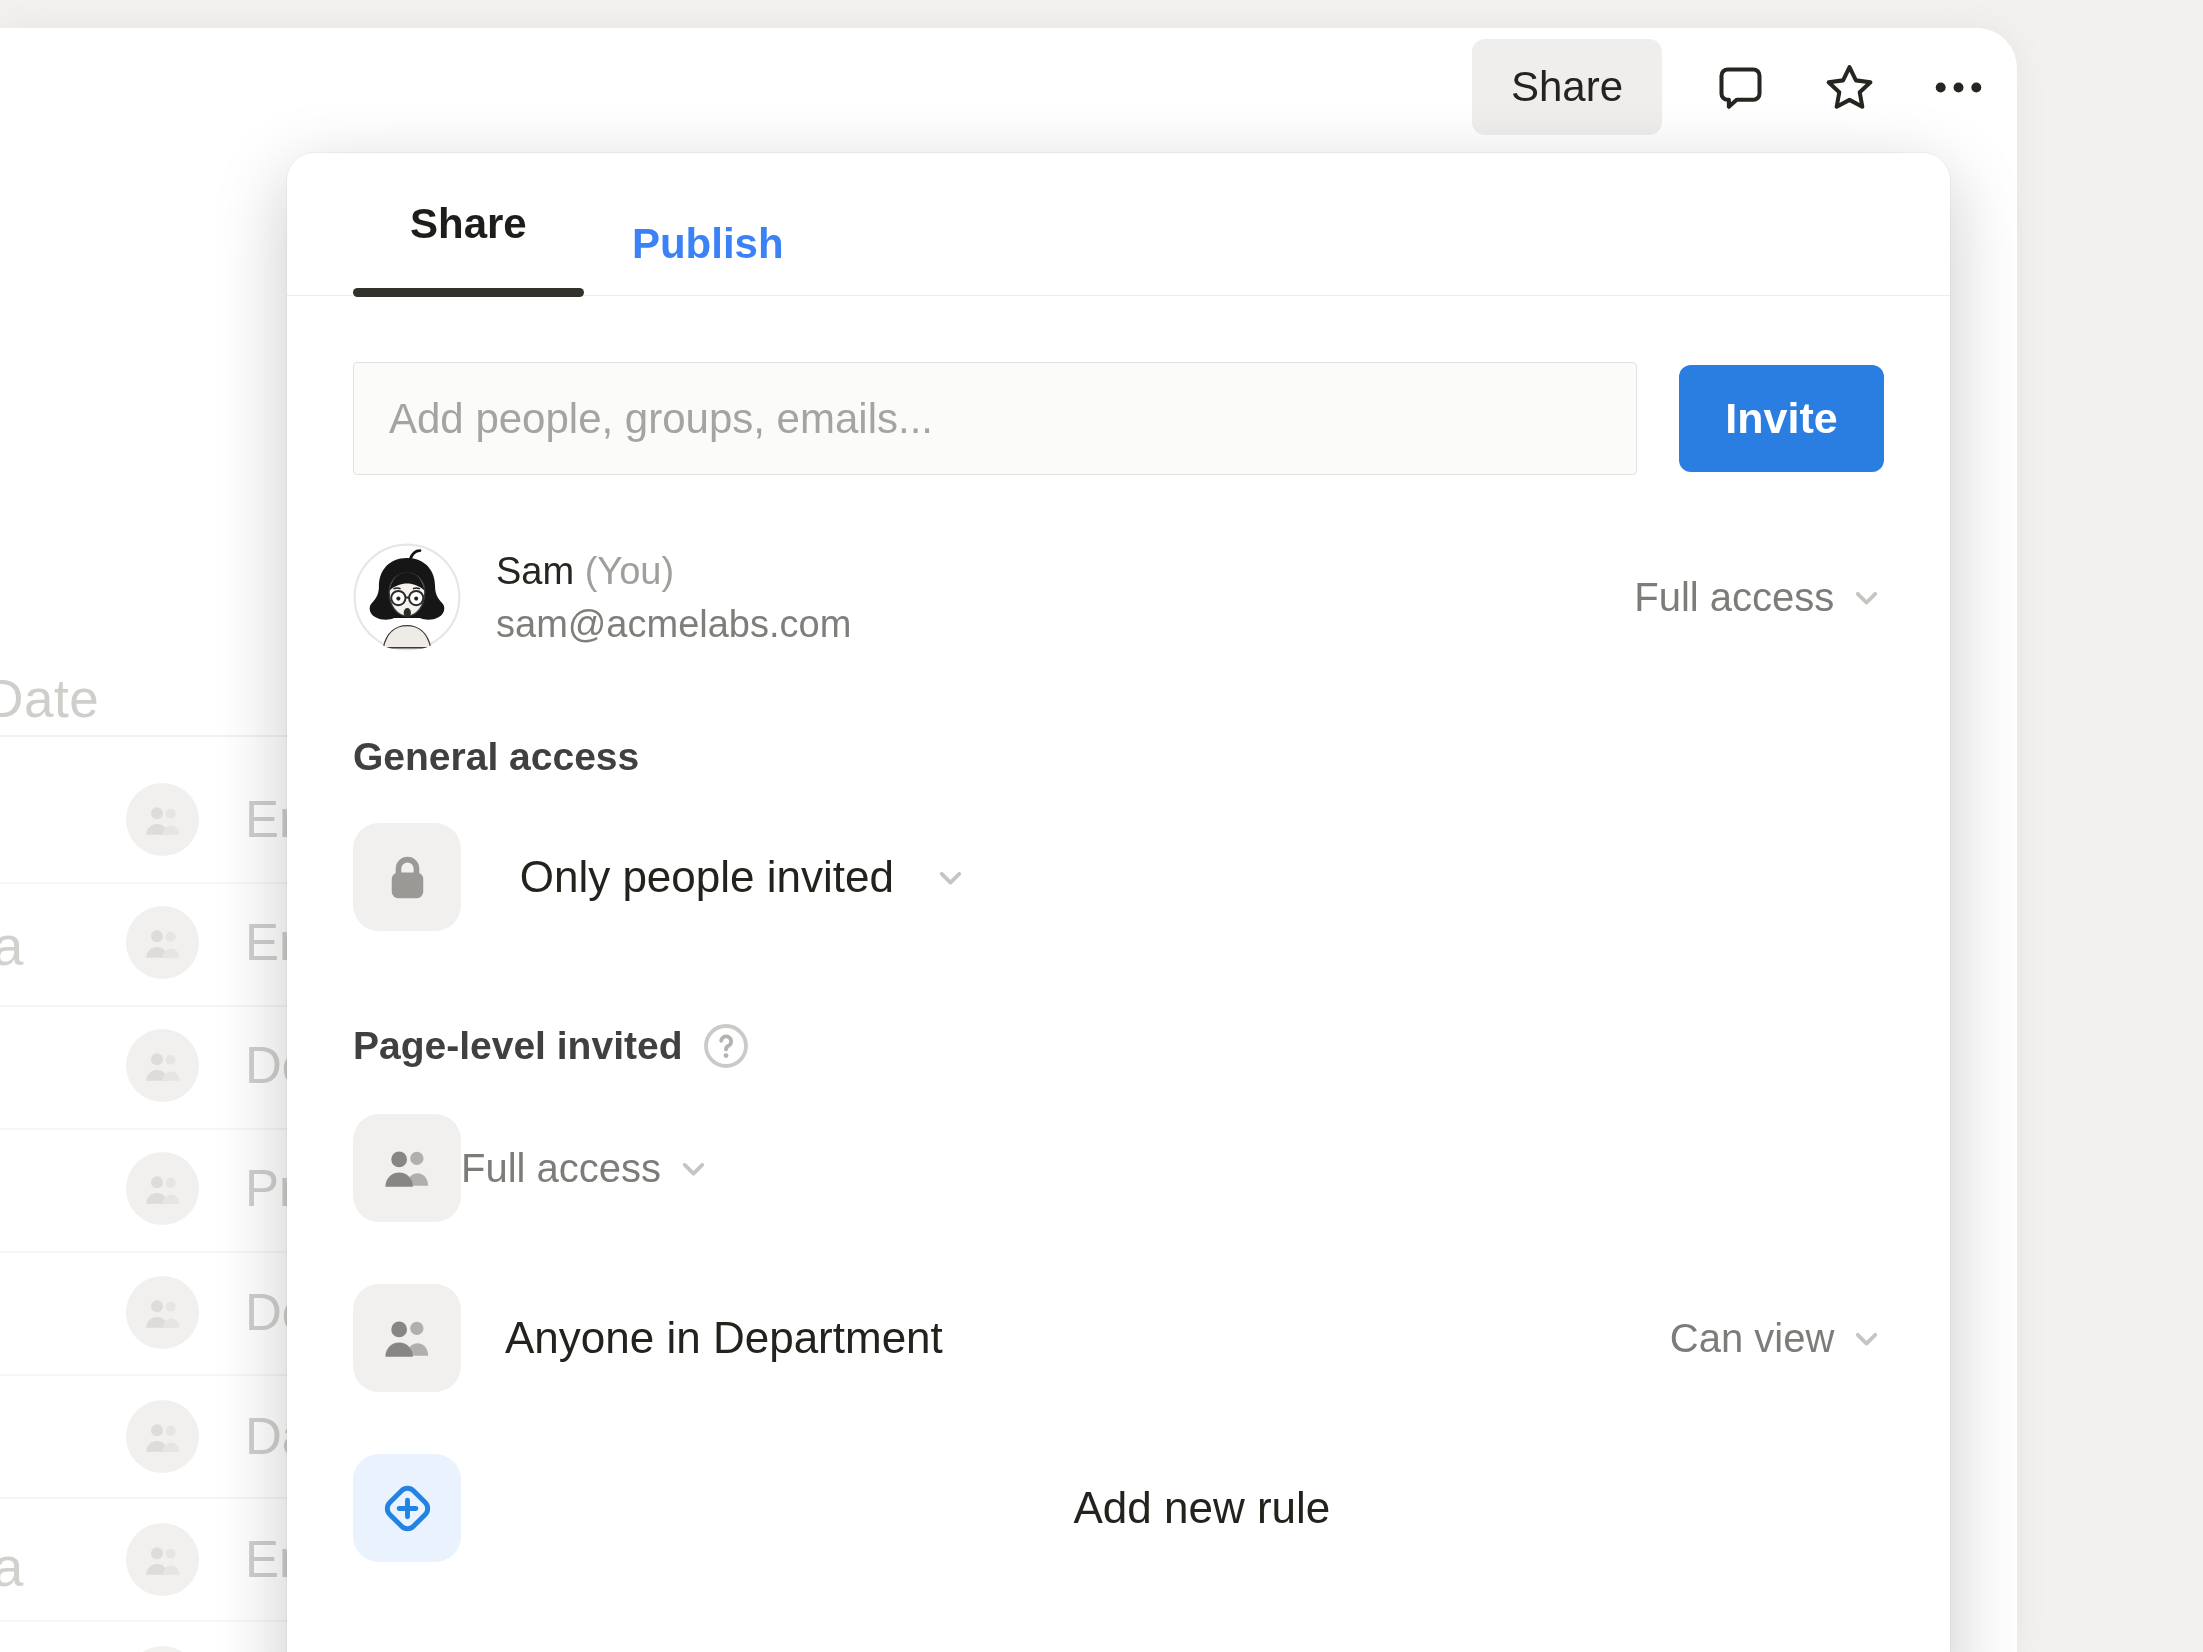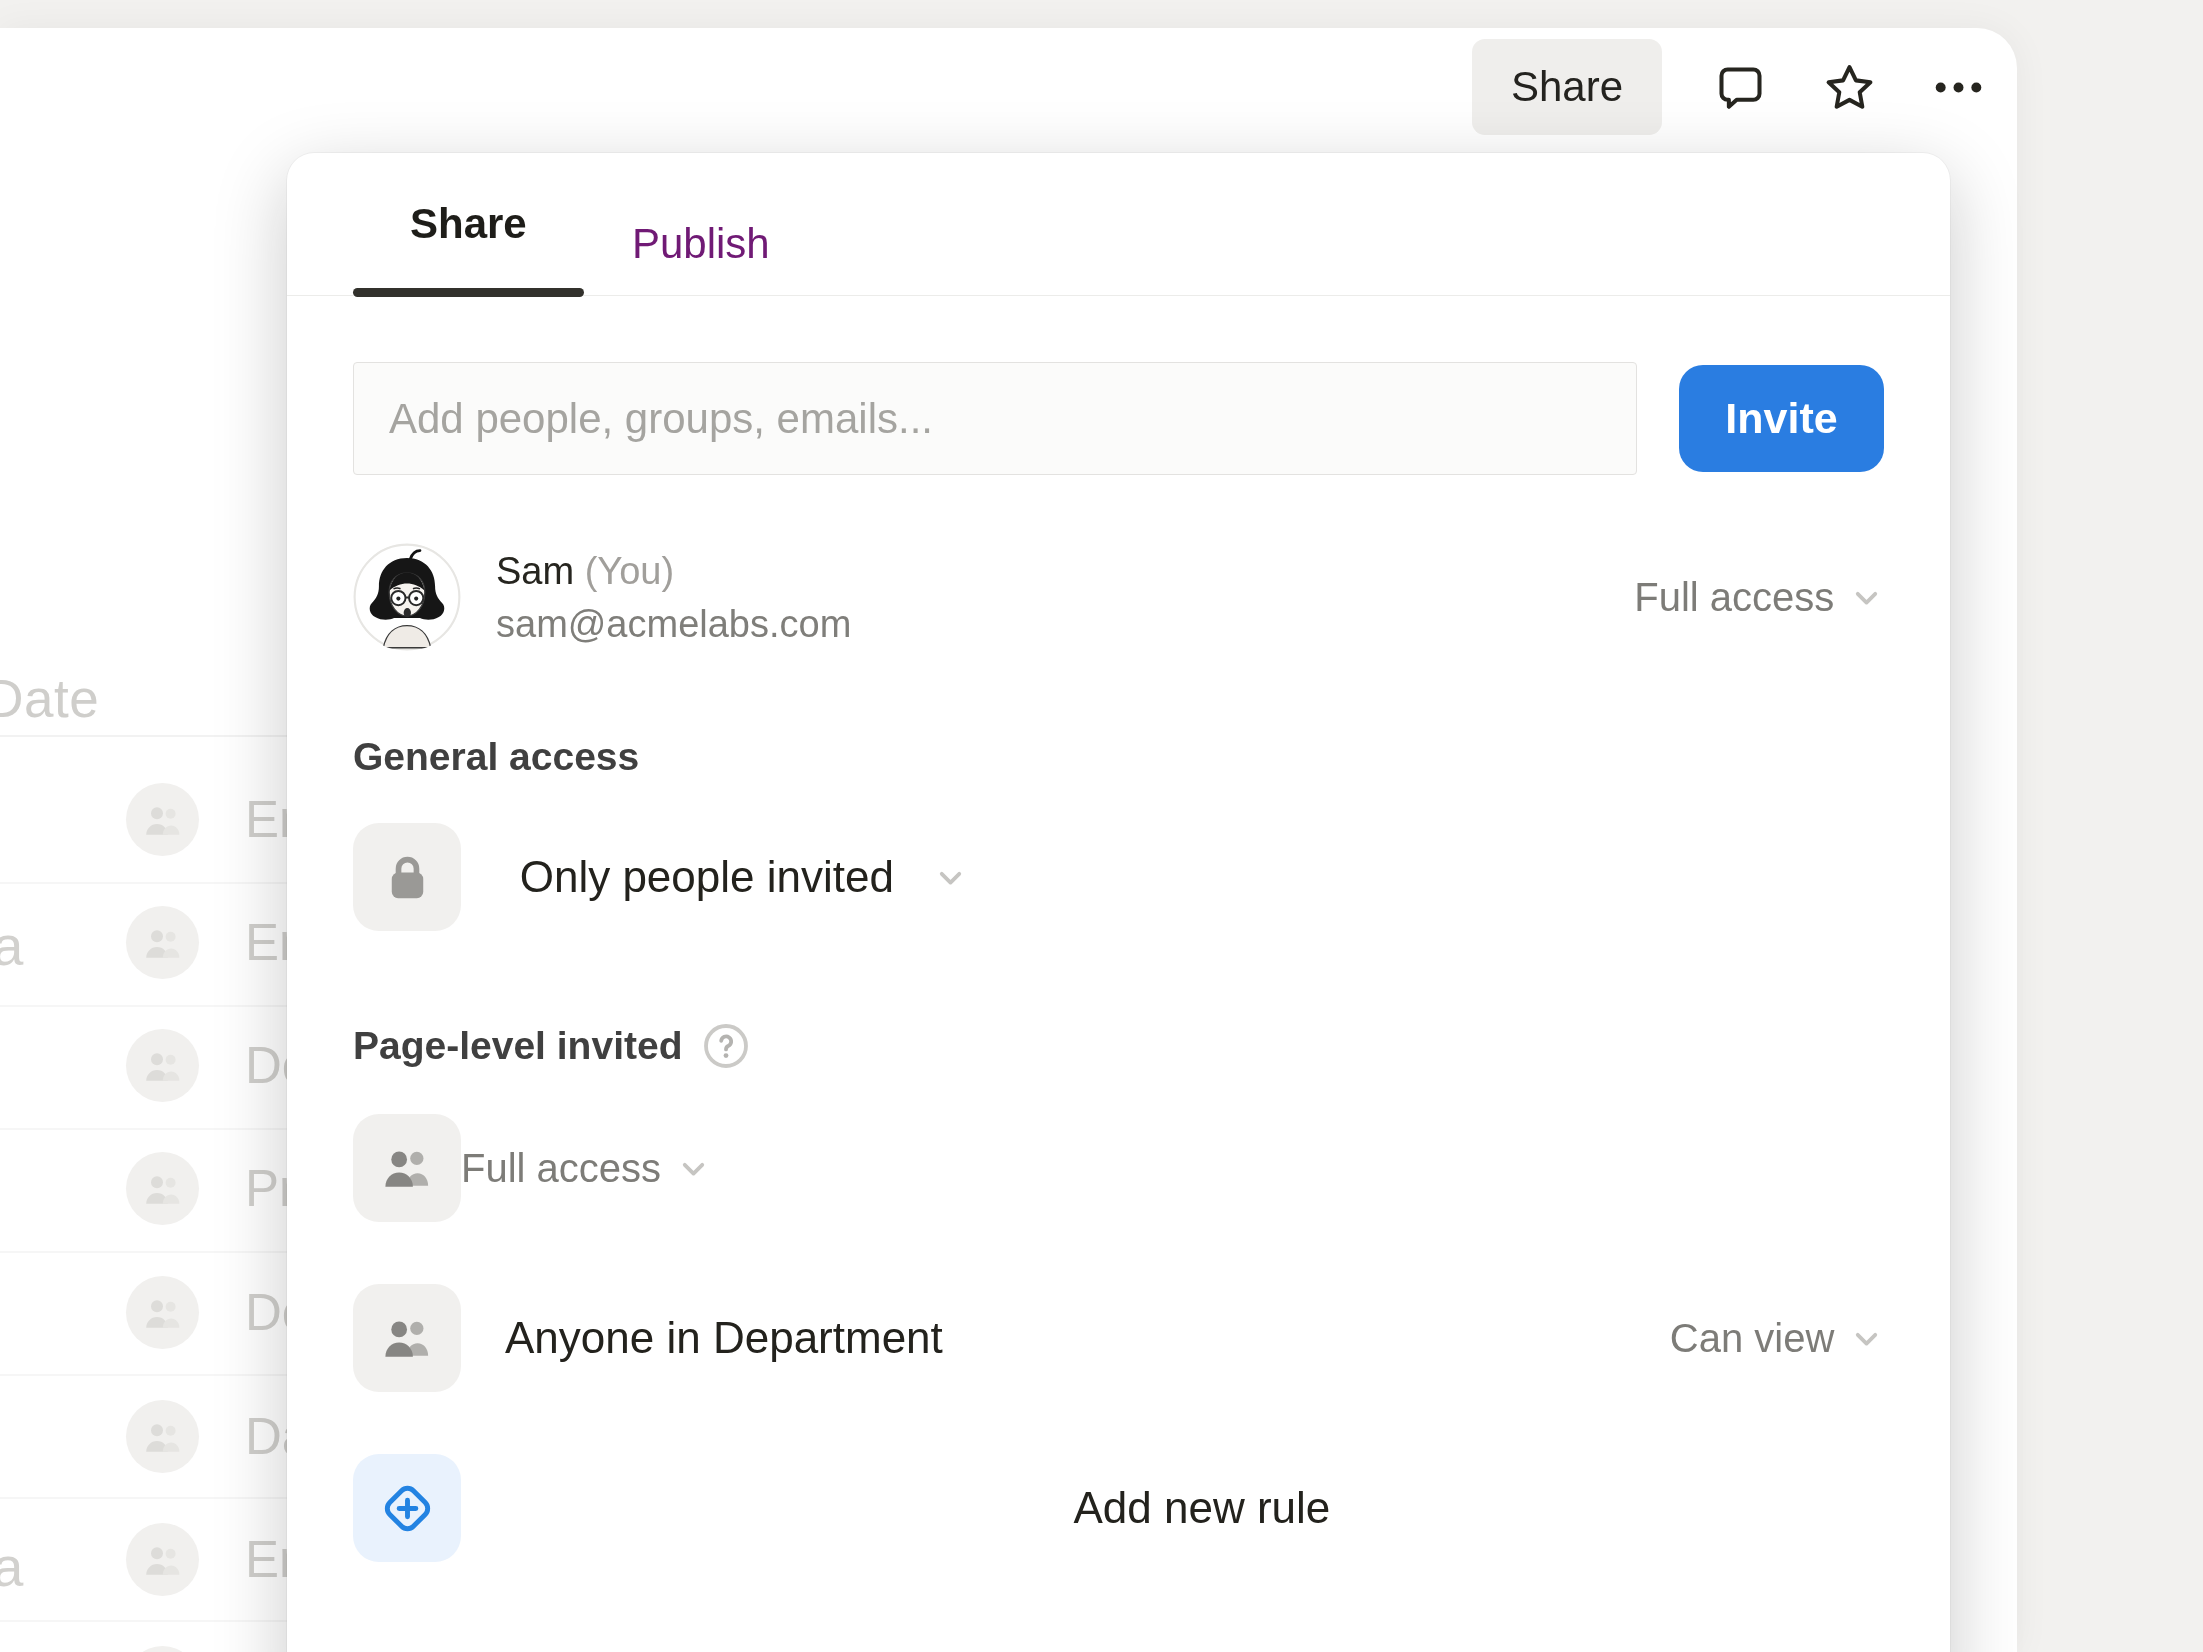--- a/index.html
+++ b/index.html
@@ -48,37 +48,37 @@
     background:#ffffff;border-radius:27.5px;
     box-shadow:0 0 0 0.9px rgba(15,15,15,0.04),0 22px 73px rgba(15,15,15,0.22);
   }
   .modal-tabs{
     display:flex;align-items:center;height:142px;padding:0 66px;
     border-bottom:1.8px solid #ececea;
   }
   .tab{position:relative;height:100%;display:flex;align-items:center;justify-content:center;
     padding:0 57px;font-size:42px;cursor:pointer;background:none;border:none;}
   .tab.active{font-weight:600;color:#1e1d19;}
-  .tab.inactive{font-weight:400;color:#701a75;margin-left:39px;padding:0 9.2px;margin-top:40px;}
+  .tab.inactive{font-weight:700;color:#3b82f6;margin-left:39px;padding:0 9.2px;margin-top:40px;}
   .tab.active::after{
     content:"";position:absolute;left:0;right:0;bottom:-1.8px;height:9.2px;
     background:#32312c;border-radius:5.5px;
   }
   .modal-body{padding:66px;}
   
   .invite-row{display:flex;align-items:stretch;gap:42px;margin-bottom:68px;}
   .invite-input{
     flex:1;height:113px;box-sizing:border-box;
     background:#fbfbfa;border:1.8px solid #e3e2e0;border-radius:4px;
     font-size:42px;color:#26251f;padding:0 35px;outline:none;
     font-family:"Liberation Sans","DejaVu Sans",sans-serif;
   }
   .invite-input::placeholder{color:#a5a4a0;}
   .invite-btn{
-    width:205px;height:107px;align-self:center;border:none;border-radius:24px;
+    width:205px;height:107px;align-self:center;border:none;border-radius:12px;
     color:#ffffff;font-size:43px;font-weight:600;cursor:pointer;
     font-family:"Liberation Sans","DejaVu Sans",sans-serif;
   }
   
   .person-row{display:flex;align-items:center;margin-bottom:84px;}
   .avatar{width:108px;height:108px;border-radius:50%;flex:none;overflow:hidden;}
   .person-meta{margin-left:35px;flex:1;min-width:0;}
   .person-name{font-size:38px;color:#26251f;line-height:1.25;}
   .person-you{color:#a19f9b;}
   .person-email{font-size:38px;color:#7f7e7a;margin-top:7.3px;}

